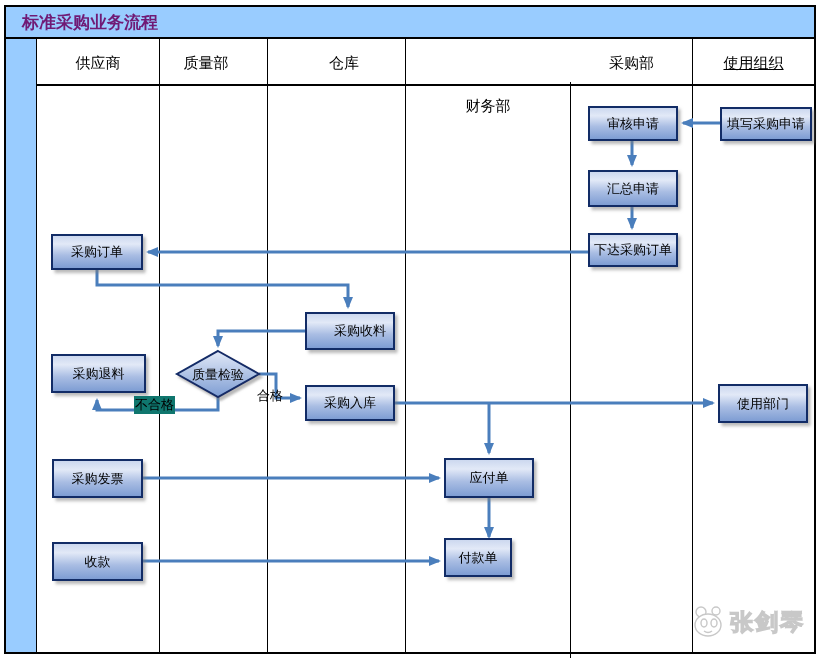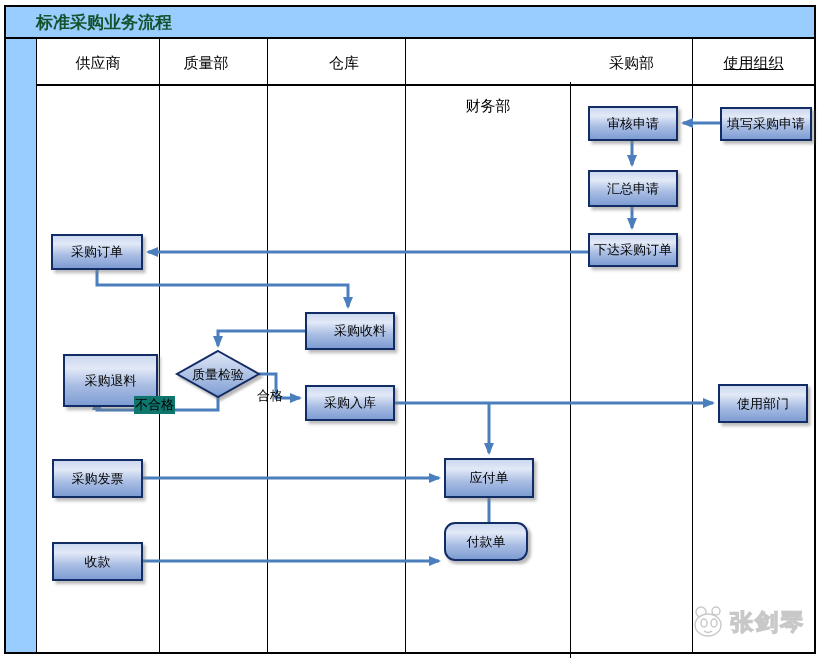--- a/index.html
+++ b/index.html
@@ -25,26 +25,25 @@
   .titlebar {
     position: absolute;
     left: 6px; top: 7px;
     width: 808px; height: 30px;
     background: #99CCFF;
     border-bottom: 2px solid #000;
     box-sizing: content-box;
   }
   .titlebar .title-text {
     display: inline-block;
-    padding-left: 6px;
+    padding-left: 16px;
     line-height: 30px;
     font-size: 17px;
     font-weight: bold;
-    color: #14532d;
-    margin-left: 24px;
+    color: #701a75;
   }
   .phase-strip {
     position: absolute;
     left: 6px; top: 39px;
     width: 31px; height: 613px;
     background: #99CCFF;
     border-right: 1.5px solid #000;
     box-sizing: border-box;
   }
   .lane {
@@ -175,27 +174,27 @@
       <text x="218" y="379" text-anchor="middle" font-size="13" fill="#000000">质量检验</text>
     </g>
   </svg>
 
   <div class="node" style="left:720px;top:107px;width:92px;height:34px;">填写采购申请</div>
   <div class="node" style="left:588px;top:106px;width:90px;height:35px;">审核申请</div>
   <div class="node" style="left:588px;top:170px;width:90px;height:37px;font-family:Liberation Mono, monospace;">汇总申请</div>
   <div class="node" style="left:588px;top:233px;width:90px;height:34px;">下达采购订单</div>
   <div class="node" style="left:51px;top:234px;width:92px;height:36px;">采购订单</div>
   <div class="node" style="left:305px;top:312px;width:90px;height:38px;padding-left:20px;">采购收料</div>
-  <div class="node" style="left:51px;top:354px;width:95px;height:53px;margin-left:12px;">采购退料</div>
+  <div class="node" style="left:51px;top:354px;width:95px;height:39px;">采购退料</div>
   <div class="node" style="left:305px;top:385px;width:90px;height:36px;">采购入库</div>
   <div class="node" style="left:52px;top:459px;width:91px;height:39px;">采购发票</div>
   <div class="node" style="left:718px;top:384px;width:90px;height:39px;">使用部门</div>
   <div class="node" style="left:444px;top:458px;width:90px;height:40px;">应付单</div>
   <div class="node" style="left:52px;top:542px;width:91px;height:39px;">收款</div>
-  <div class="node" style="left:444px;top:522px;width:84px;height:39px;border-radius:11px;">付款单</div>
+  <div class="node" style="left:444px;top:538px;width:68px;height:39px;">付款单</div>
 
   <div class="edge-label" style="left:257px;top:387px;">合格</div>
   <div class="edge-label fail" style="left:134px;top:396px;">不合格</div>
 
   <div class="watermark">
     <svg width="40" height="38" viewBox="0 0 40 38">
       <g fill="#ffffff" stroke="#c8c8c8" stroke-width="1.4">
         <circle cx="11" cy="9" r="5"></circle>
         <circle cx="26" cy="8" r="4"></circle>
         <ellipse cx="18" cy="22" rx="13" ry="11"></ellipse>

